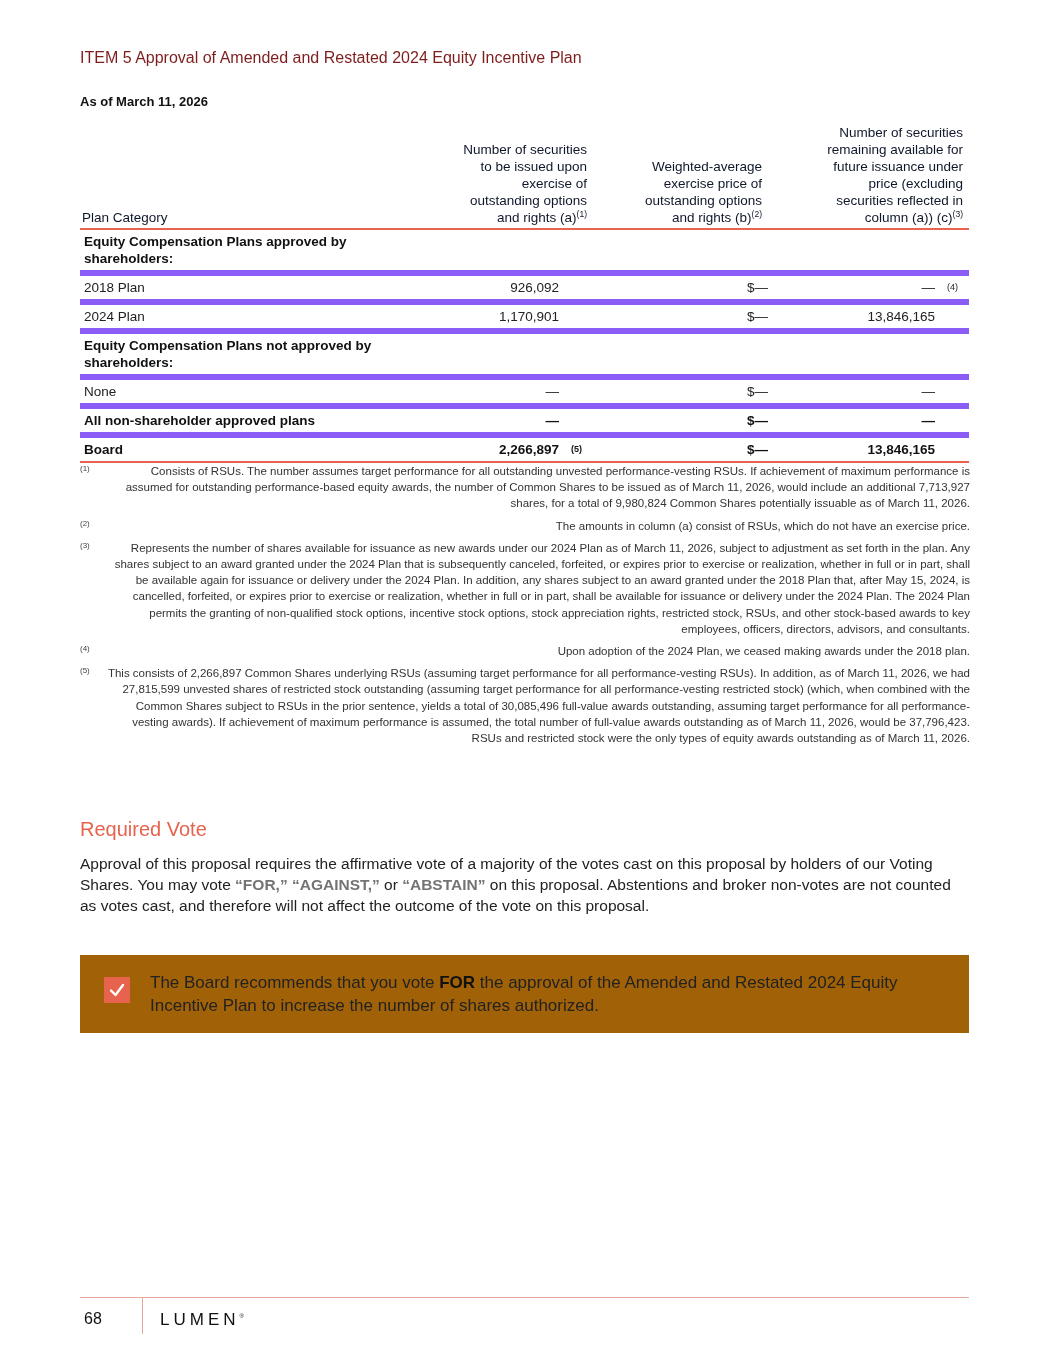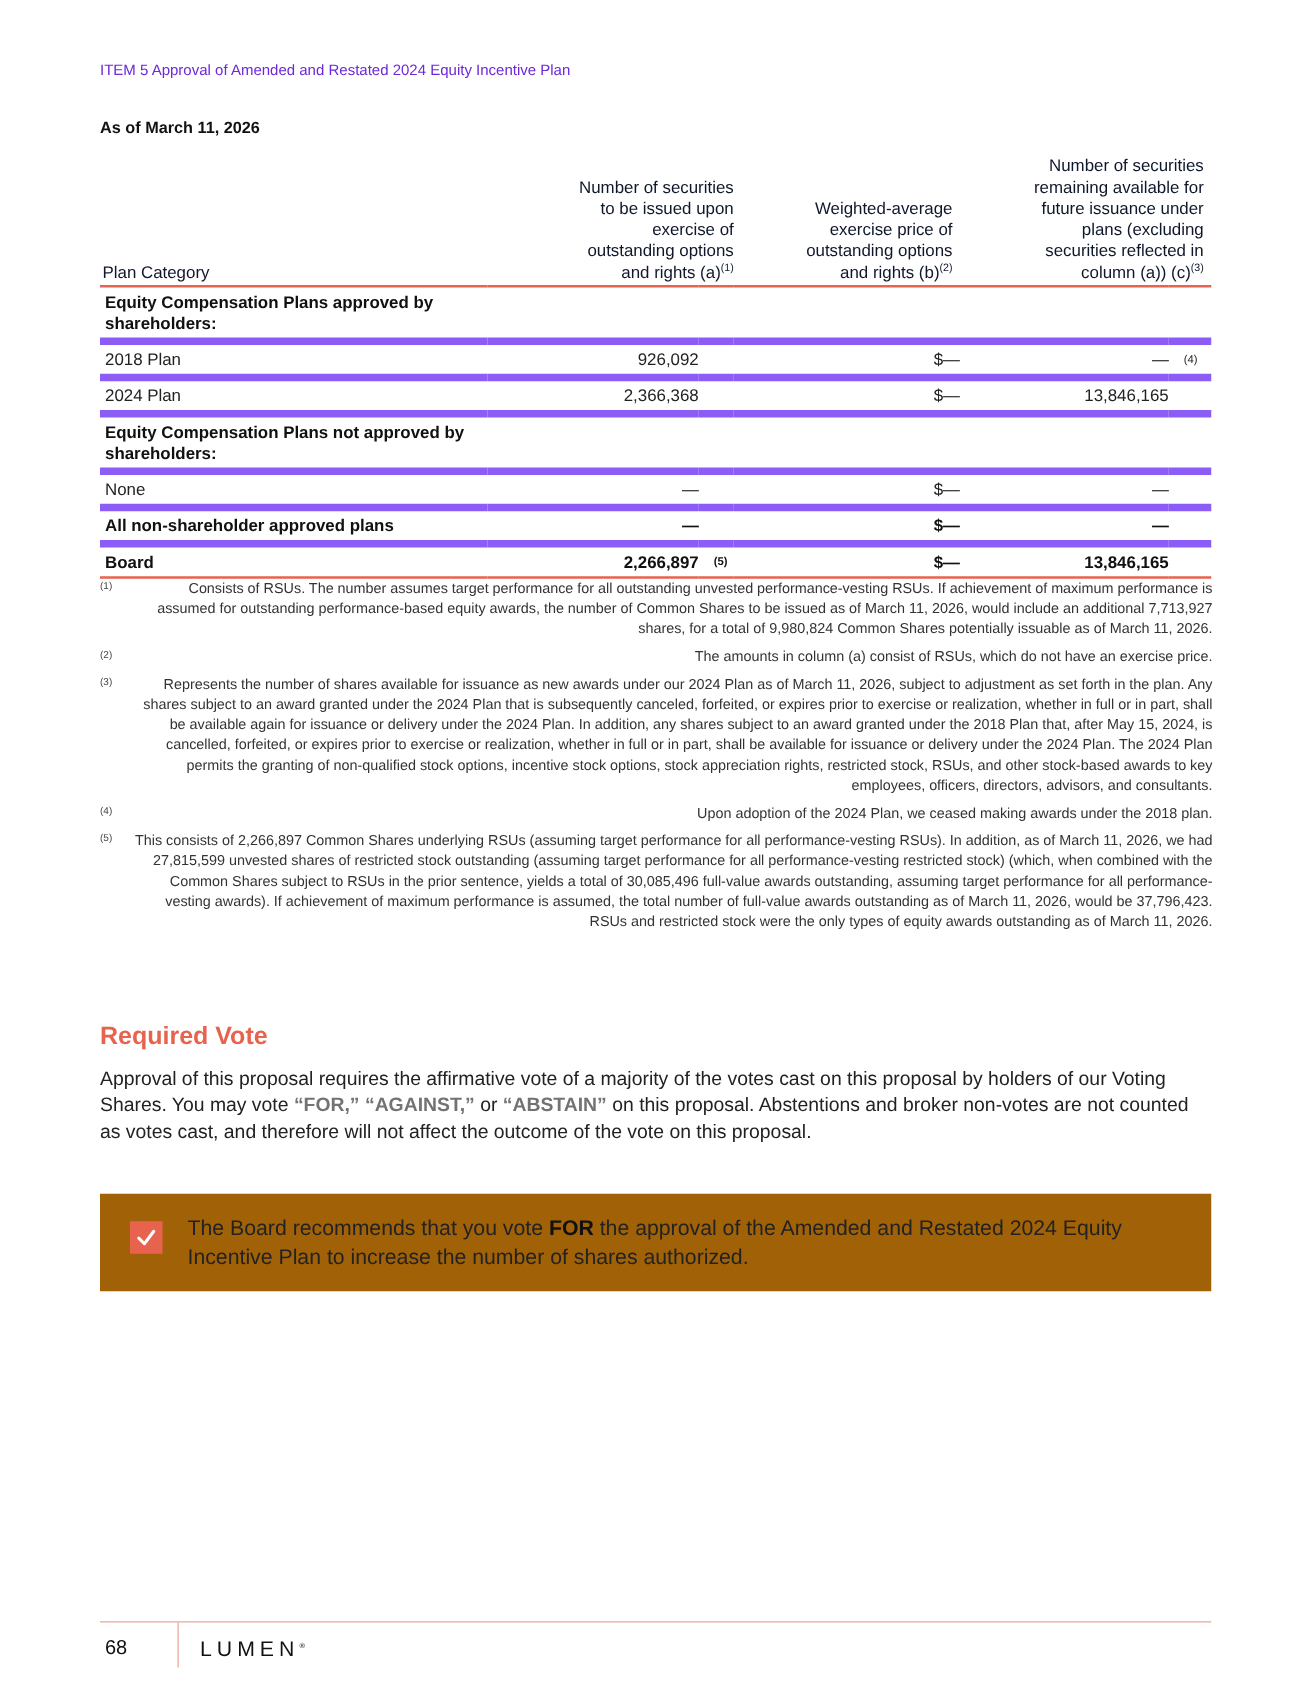--- a/index.html
+++ b/index.html
@@ -1,19 +1,19 @@
 <!DOCTYPE html>
 <html><head>
 <meta charset="utf-8">
 <style>
   * { box-sizing: border-box; margin: 0; padding: 0; }
   html, body { width: 1048px; height: 1365px; background: #ffffff; }
   body { font-family: "Liberation Sans", sans-serif; color: #222222; position: relative; }
 
-  .running-head { position: absolute; left: 80px; top: 49px; font-size: 12px; color: #6d28d9; }
+  .running-head { position: absolute; left: 80px; top: 49px; font-size: 16px; color: #7f1d1d; }
   .as-of { position: absolute; left: 80px; top: 94px; font-size: 13px; font-weight: bold; color: #111; }
 
   table.equity { position: absolute; left: 80px; top: 124px; width: 889px; border-collapse: collapse; font-size: 13.5px; }
   table.equity th { font-weight: normal; text-align: right; vertical-align: bottom; line-height: 17px; padding: 0 6px 2px 0; color: #0f172a; }
   table.equity th.first { text-align: left; padding-left: 2px; }
   table.equity thead tr { border-bottom: 2px solid #e8634d; }
   table.equity td { padding: 3px 0; border-bottom: 6px solid #8b5cf6; line-height: 17px; color: #222; }
   table.equity td.label { padding-left: 4px; width: 310px; }
   table.equity td.col-a { text-align: right; width: 169px; padding-right: 0; }
   table.equity td.note-a { width: 28px; font-size: 9px; vertical-align: top; padding-left: 12px; }
@@ -23,21 +23,21 @@
   table.equity tr.bold td { font-weight: bold; color: #111; }
   table.equity tr.section td { font-weight: bold; color: #111; }
   table.equity tr.totals td { border-bottom: 2px solid #e8634d; }
   sup { font-size: 8.5px; vertical-align: super; line-height: 0; }
 
   .footnotes { position: absolute; left: 80px; top: 463px; width: 890px; font-size: 11.5px; color: #333; line-height: 16.2px; }
   .fn { display: flex; margin-bottom: 6px; }
   .fn-mark { width: 25px; flex: none; font-size: 8px; line-height: 12px; color: #444; }
   .fn-text { flex: 1; text-align: right; }
 
-  .vote-heading { position: absolute; left: 80px; top: 818px; font-size: 20px; font-weight: bold; color: #e8634d; }
+  .vote-heading { position: absolute; left: 80px; top: 818px; font-size: 20px; font-weight: normal; color: #e8634d; }
   .vote-text { position: absolute; left: 80px; top: 853px; width: 880px; font-size: 15.5px; line-height: 21px; color: #222; }
   .vote-text b { color: #737373; }
 
   .rec-box { position: absolute; left: 80px; top: 955px; width: 889px; height: 78px; background: #a16207; }
   .rec-check { position: absolute; left: 24px; top: 22px; width: 26px; height: 26px; background: #e8634d; display: flex; align-items: center; justify-content: center; }
   .rec-text { position: absolute; left: 70px; top: 16px; width: 800px; font-size: 17px; line-height: 23px; color: #222; }
   .rec-text b { color: #111; }
 
   .footer-rule { position: absolute; left: 80px; top: 1297px; width: 889px; height: 1px; background: #e8a898; }
   .footer-vrule { position: absolute; left: 142px; top: 1298px; width: 1px; height: 36px; background: #e8a898; }
@@ -65,21 +65,21 @@
       <th>
         <div>Weighted-average</div>
         <div>exercise price of</div>
         <div>outstanding options</div>
         <div><span>and rights (b)</span><sup>(2)</sup></div>
       </th>
       <th colspan="2">
         <div>Number of securities</div>
         <div>remaining available for</div>
         <div>future issuance under</div>
-        <div>plans (excluding</div>
+        <div>price (excluding</div>
         <div>securities reflected in</div>
         <div><span>column (a)) (c)</span><sup>(3)</sup></div>
       </th>
     </tr>
   </thead>
   <tbody id="table-body">
       <tr class="section">
         <td class="label" style="padding-right: 0px; max-width: 300px;">Equity Compensation Plans approved by shareholders:</td>
         <td class="col-a"></td>
         <td class="note-a"></td>
@@ -90,21 +90,21 @@
       <tr>
         <td class="label">2018 Plan</td>
         <td class="col-a">926,092</td>
         <td class="note-a"></td>
         <td class="col-b">$—</td>
         <td class="col-c">—</td>
         <td class="note-c">(4)</td>
       </tr>
       <tr>
         <td class="label">2024 Plan</td>
-        <td class="col-a">2,366,368</td>
+        <td class="col-a">1,170,901</td>
         <td class="note-a"></td>
         <td class="col-b">$—</td>
         <td class="col-c">13,846,165</td>
         <td class="note-c"></td>
       </tr>
       <tr class="section">
         <td class="label" style="padding-right: 0px; max-width: 300px;">Equity Compensation Plans not approved by shareholders:</td>
         <td class="col-a"></td>
         <td class="note-a"></td>
         <td class="col-b"></td>

